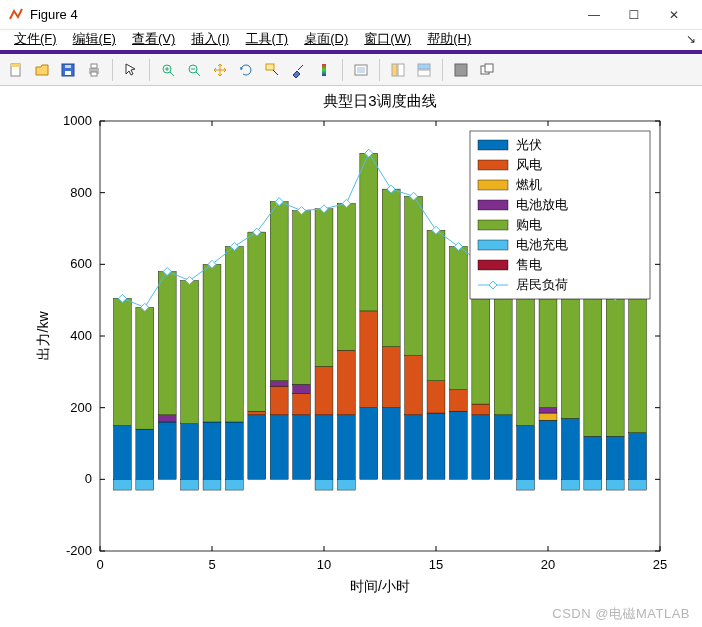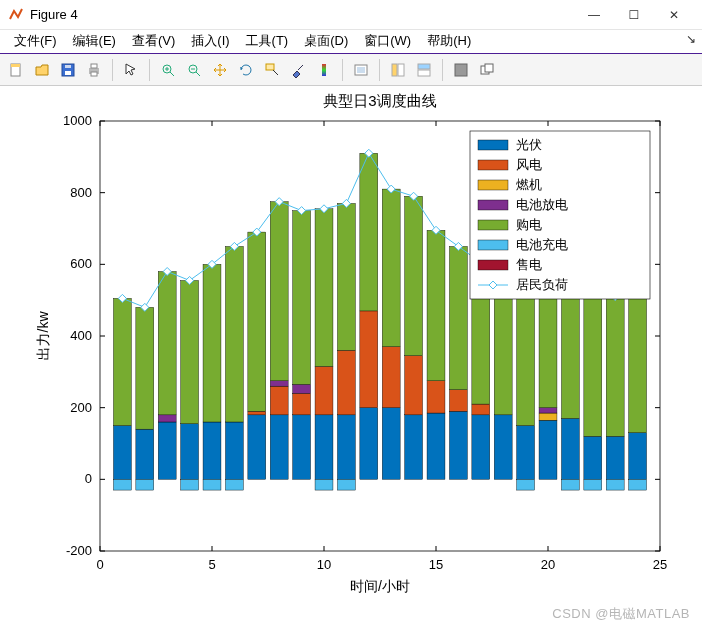--- a/index.html
+++ b/index.html
@@ -21,24 +21,25 @@
     align-items: center;
     padding: 0 8px;
   }
   .titlebar .icon { width: 16px; height: 16px; margin-right: 6px; position: relative; }
   .titlebar .title { flex: 1; font-size: 13px; }
   .winbtn { width: 40px; height: 28px; display: flex; align-items: center; justify-content: center; color: #333; }
   .menubar {
     height: 24px;
     background: #fff;
     display: flex;
-    align-items: flex-start;
+    align-items: flex-end;
     padding: 0 6px;
-    border-bottom: 1px solid #4c1d95;
+    border-bottom: 4px solid #4c1d95;
     position: relative;
+    text-decoration: underline;
   }
   .menuitem { padding: 2px 8px; font-size: 13px; }
   .menubar .expand { position: absolute; right: 6px; top: 2px; font-size: 12px; color: #333;}
   .toolbar {
     height: 32px;
     background: #f5f5f5;
     display: flex;
     align-items: center;
     padding: 0 4px;
     border-bottom: 1px solid #ccc;

